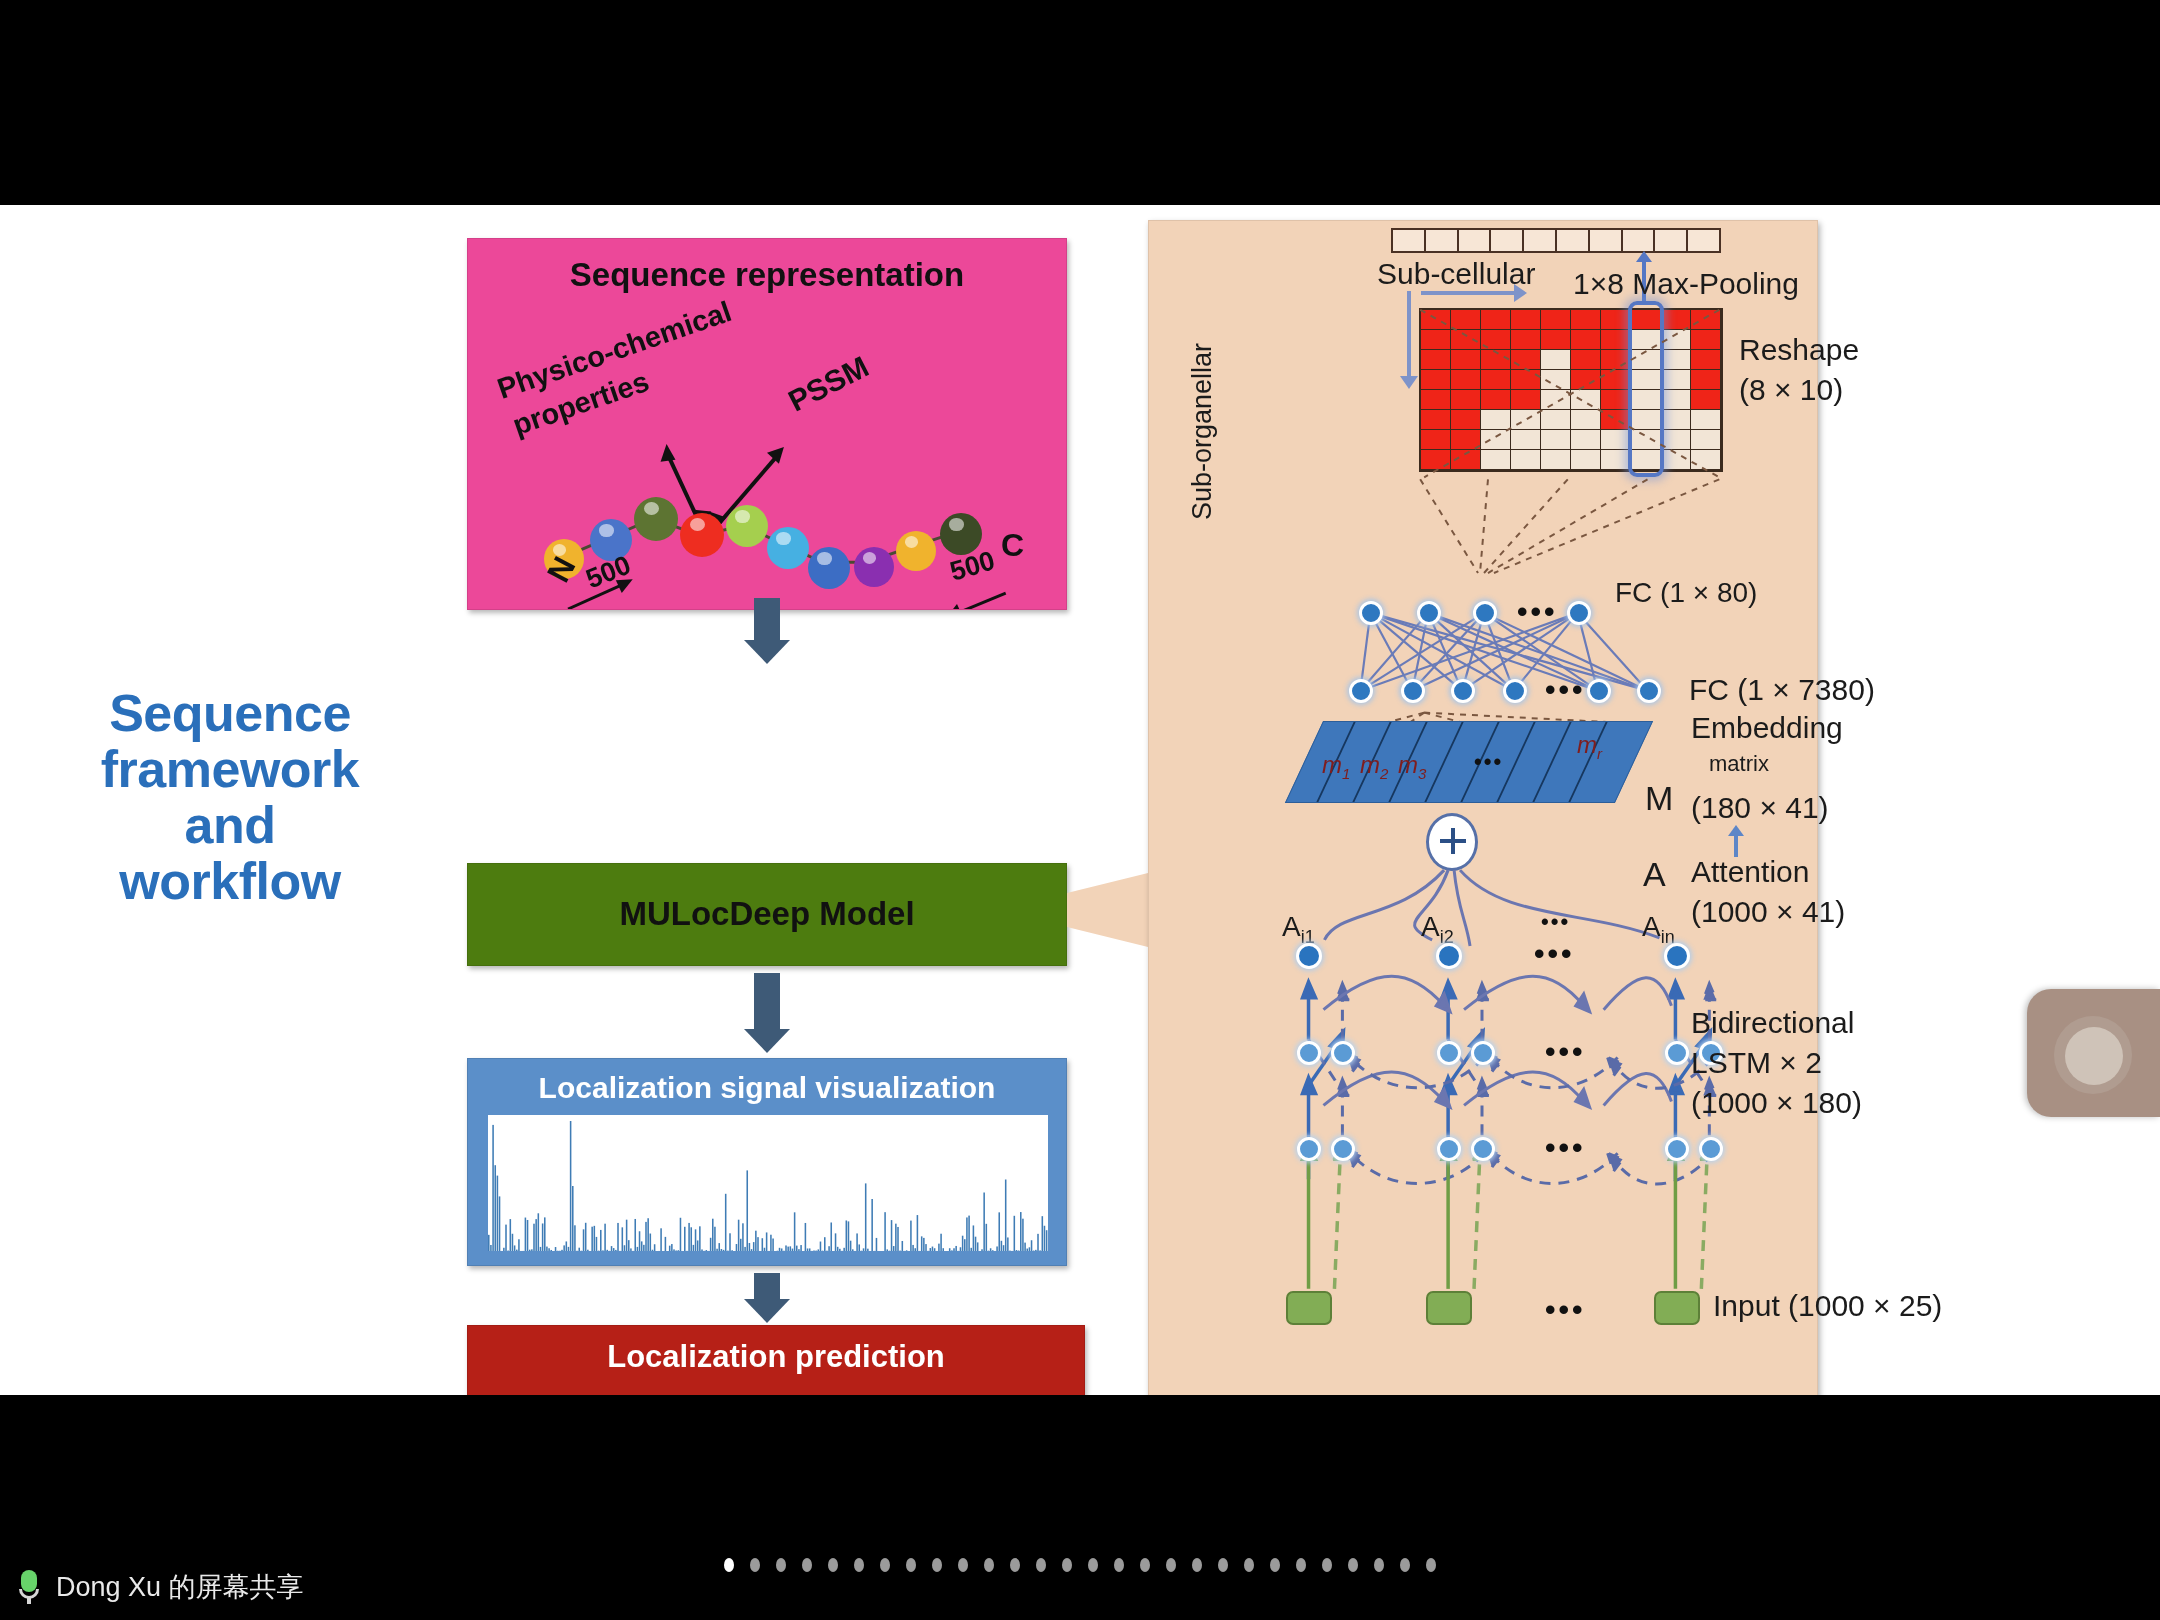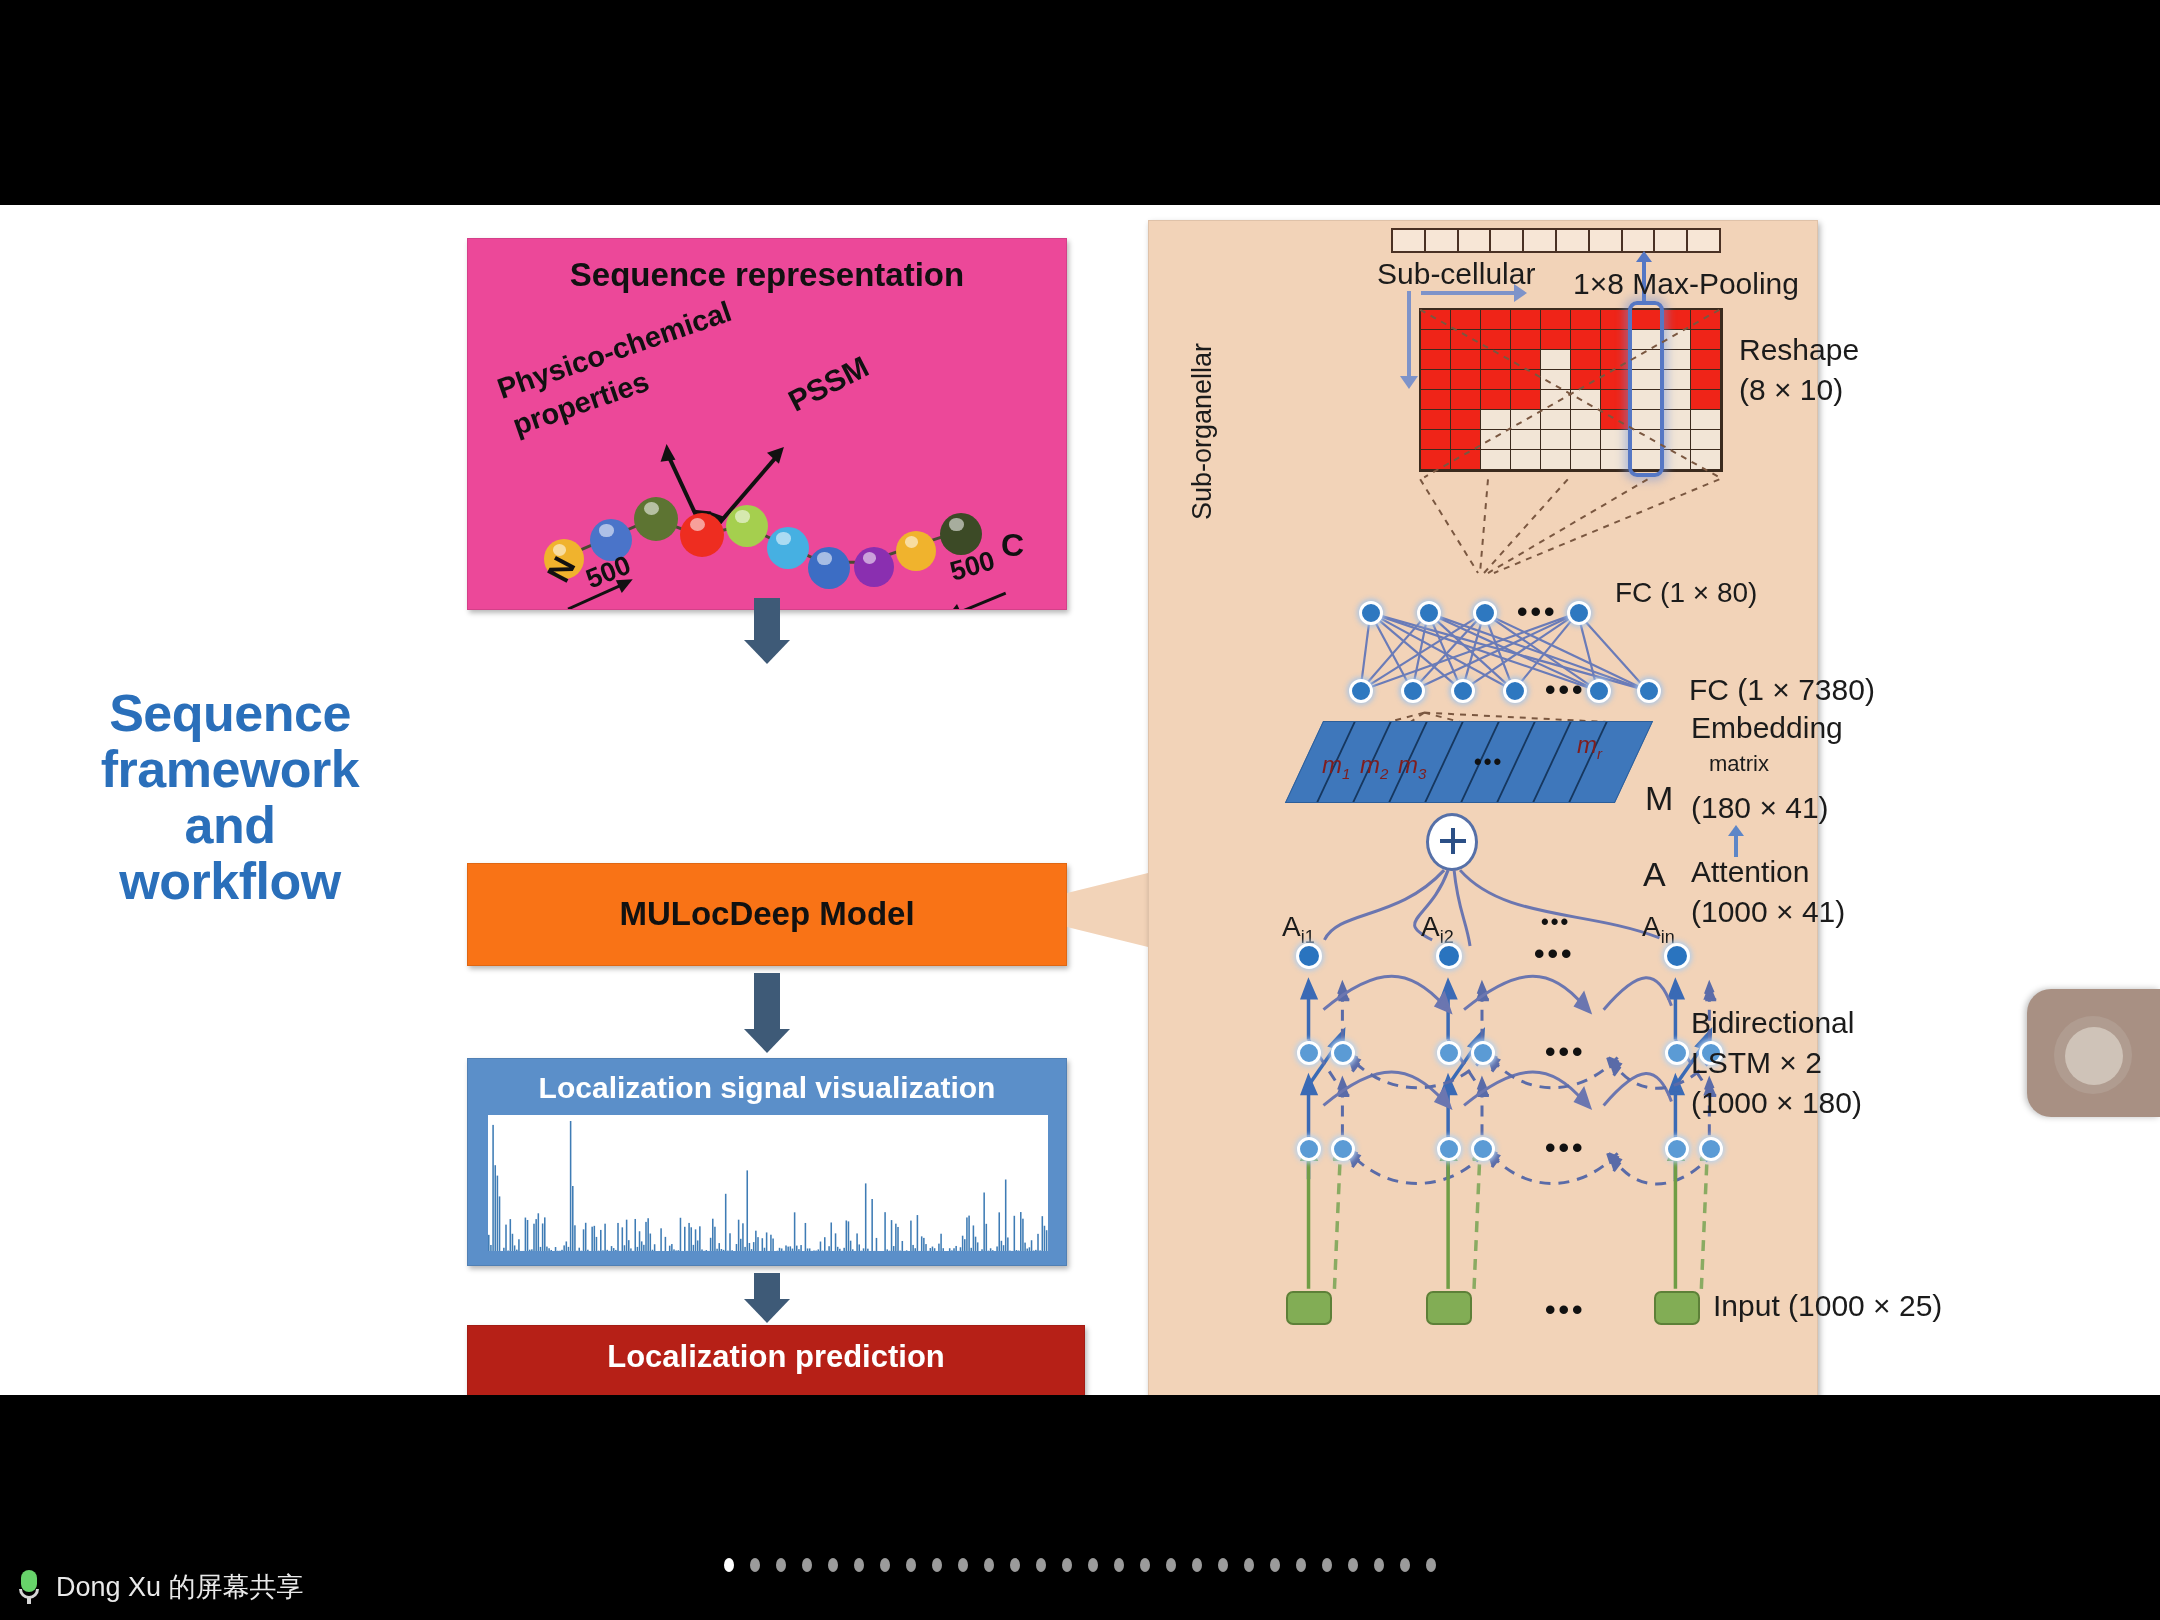--- a/index.html
+++ b/index.html
@@ -42,21 +42,21 @@
   #box-seq {
     left: 467px; top: 33px; width: 600px; height: 372px;
     background: #ec4899;
   }
   #box-seq .bx-title {
     position: absolute; left: 0; right: 0; top: 17px;
     text-align: center; font-size: 33px; font-weight: bold; color: #111;
   }
   #box-model {
     left: 467px; top: 658px; width: 600px; height: 103px;
-    background: #f97316;
+    background: #4d7c0f;
     padding-left: 41px;
   }
   #box-model .bx-title {
     position: absolute; left:0; right:0; top: 31px;
     text-align: center; font-size: 33px; font-weight: bold; color: #111;
   }
   #box-vis {
     left: 467px; top: 853px; width: 600px; height: 208px;
     background: #5b8fc9;
   }

